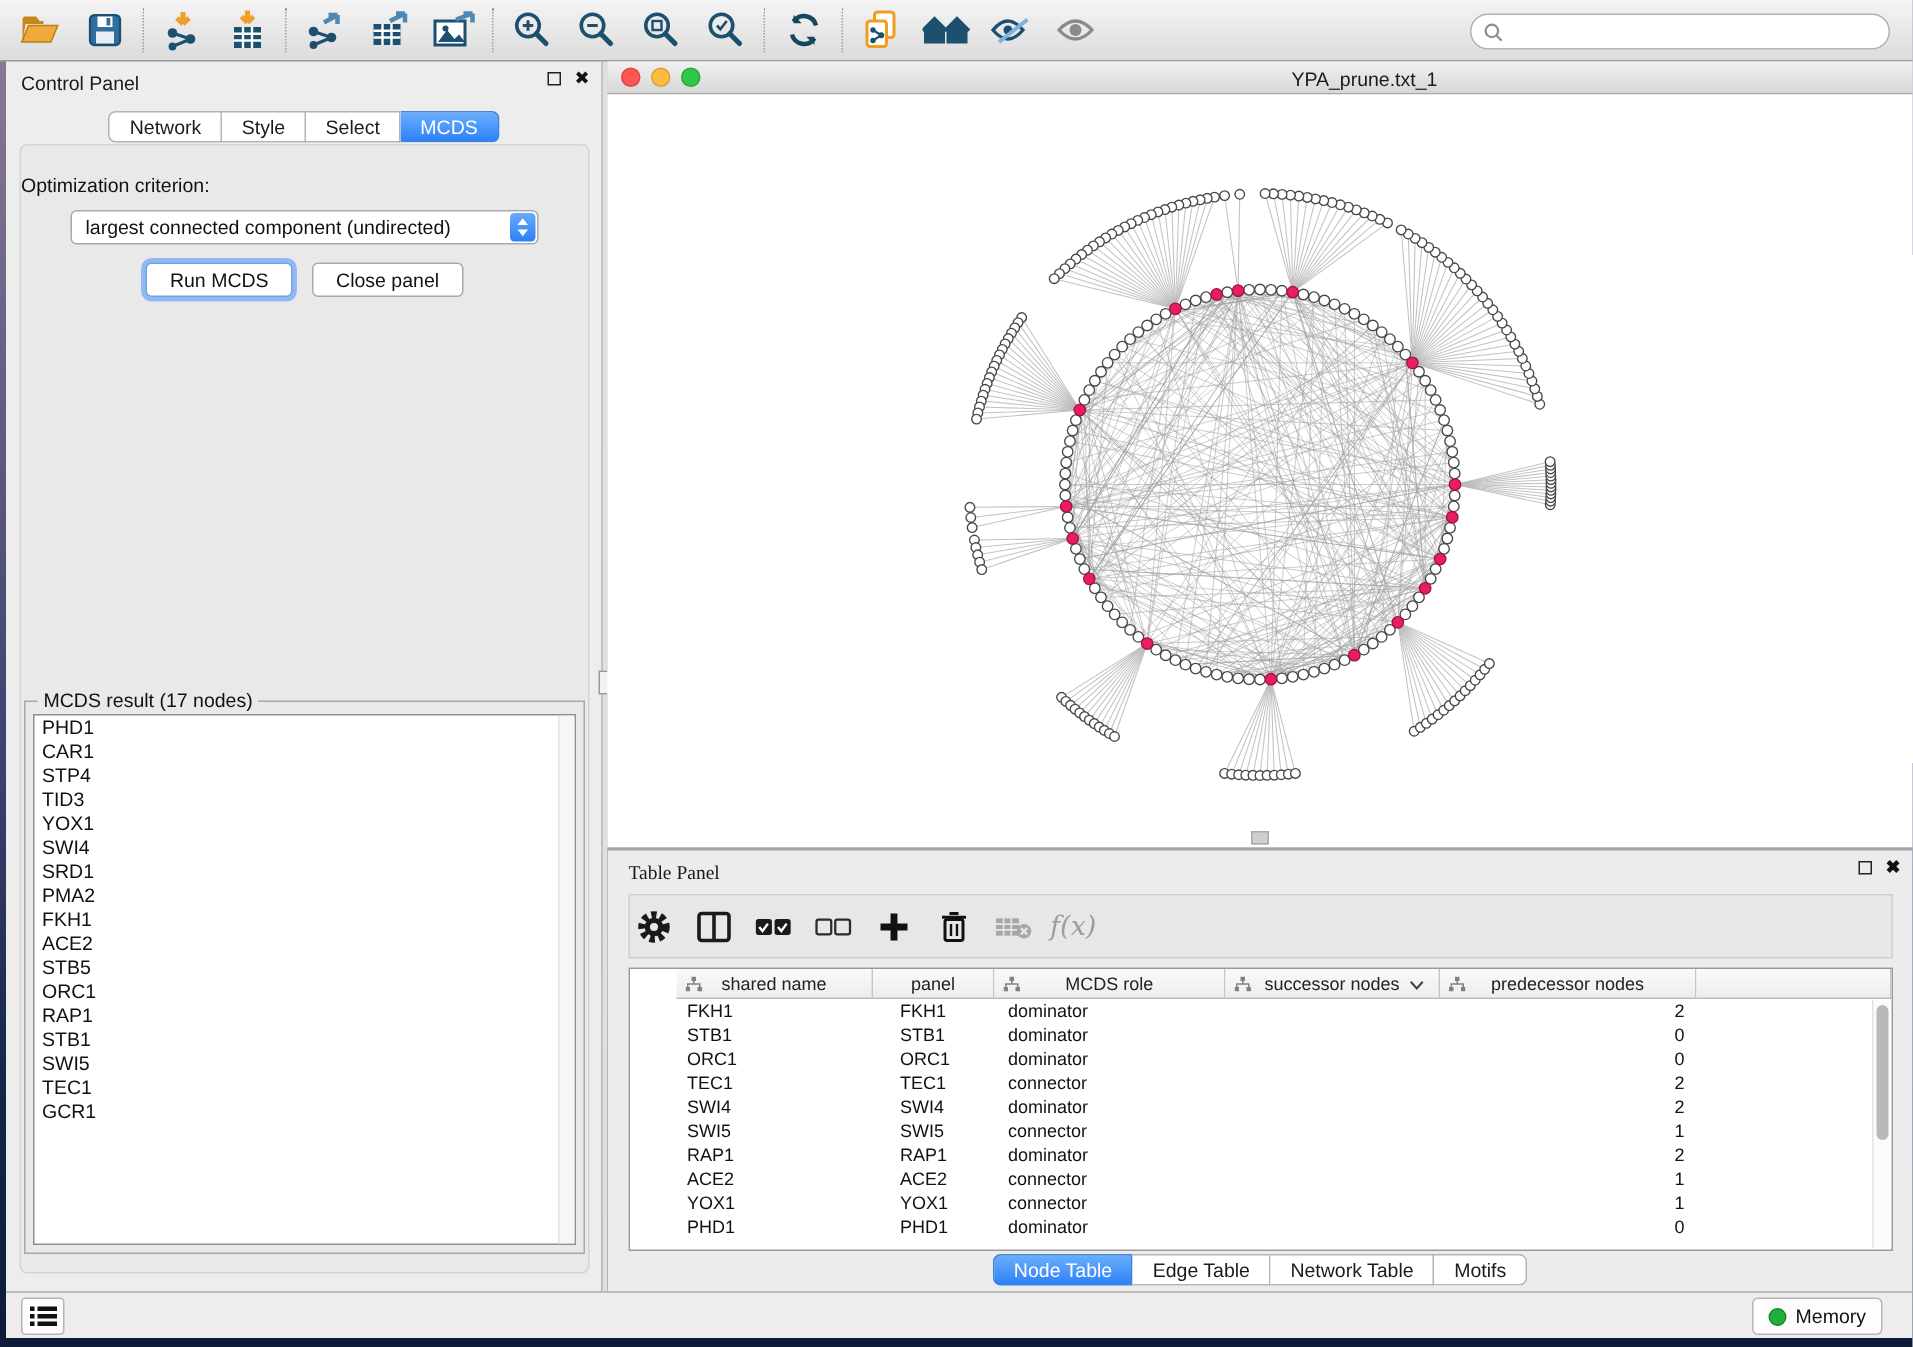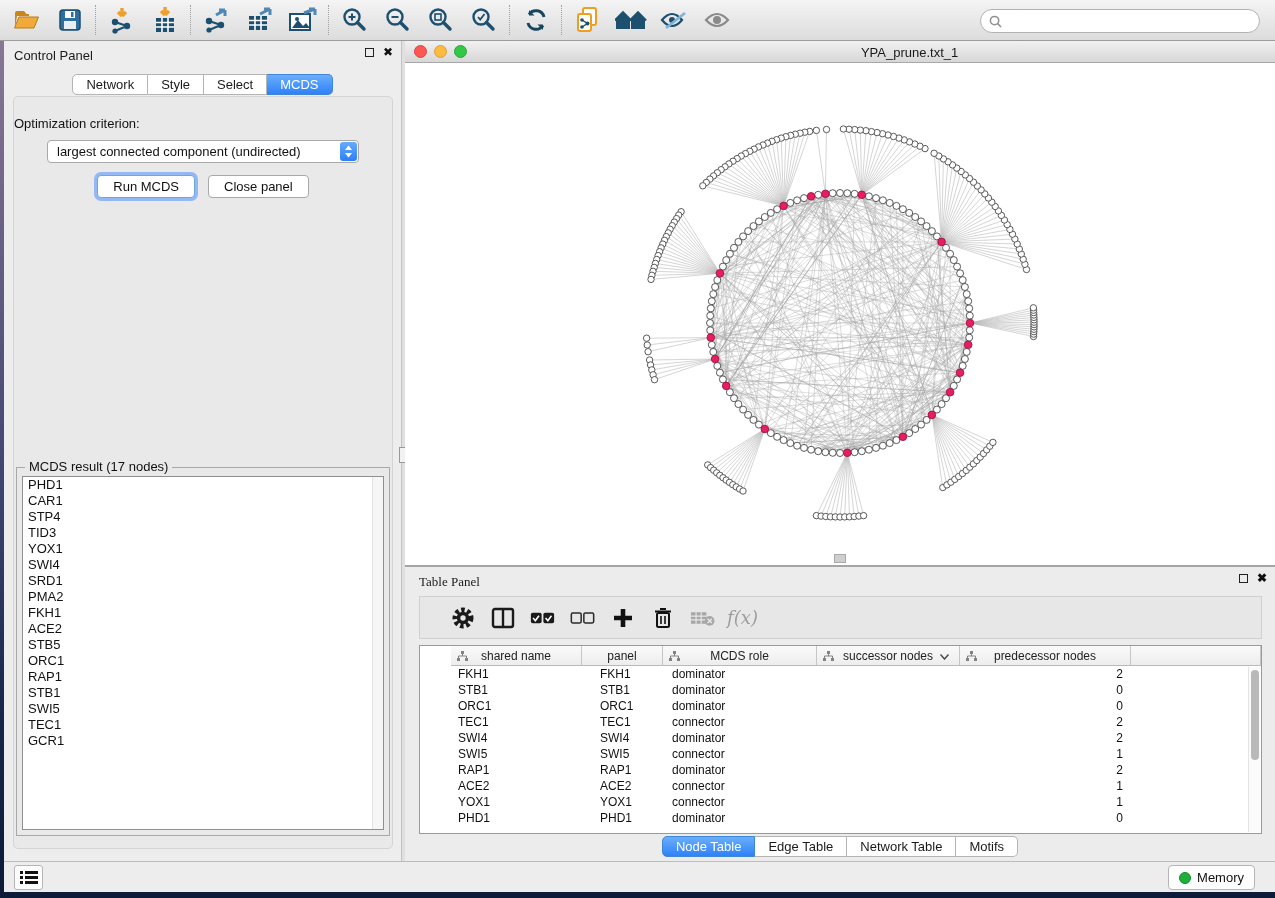--- a/index.html
+++ b/index.html
@@ -68,21 +68,21 @@
   .light.green { background:#33c748; border:1px solid #27aa35; }
   .net-title { position:absolute; left:58%; transform:translateX(-50%); top:4px; font-size:13px; color:#1a1a1a; }
   .net-canvas { position:absolute; left:0; right:0; top:22px; bottom:0; background:#fff; }
   .resize-handle { position:absolute; left:50%; transform:translateX(-50%); bottom:2px; width:12px; height:9px;
     background:#cfcfcf; border:1px solid #ababab; }
 
   
   .table-panel { position:absolute; left:405px; top:565px; width:870px; height:296px; background:#ececec; border-top:2px solid #a5a5a5; }
   .tp-header { position:relative; height:26px;font-family:Liberation Serif, serif; }
   .tp-toolbar { position:absolute; left:14px; top:29px; width:843px; height:43px; background:#e7e7e7;
-    border:1px solid #d0d0d0; display:flex; align-items:center; gap:15px; padding-left:30px; }
+    border:1px solid #d0d0d0; display:flex; align-items:center; gap:15px; padding-left:3px; }
   .tp-tool { width:25px; height:26px; display:flex; align-items:center; justify-content:center; }
   .fx-label { font-family:"DejaVu Serif","Liberation Serif",serif; font-style:italic; font-size:18px; color:#9d9d9d; }
   .grid { position:absolute; left:14px; top:78px; width:843px; height:189px; background:#fff; border:1px solid #9a9a9a; overflow:hidden;padding-left:31px; }
   .grid-header { display:grid; grid-template-columns:131px 81px 154px 143px 171px 1fr; height:20px; }
   .gh-cell { position:relative; background:linear-gradient(180deg,#fafafa,#ededed); border-right:1px solid #c6c6c6;
     border-bottom:1px solid #b9b9b9; display:flex; align-items:center; justify-content:center; font-size:12px; color:#222; }
   .gh-cell .tree-ic { position:absolute; left:6px; top:5px; }
   .gh-cell .sort-ic { position:absolute; right:10px; top:8px; }
   .grid-row { display:grid; grid-template-columns:131px 81px 154px 143px 171px 1fr; height:16px; }
   .grid-row div { font-size:12px; line-height:16px; white-space:nowrap; overflow:hidden; }

